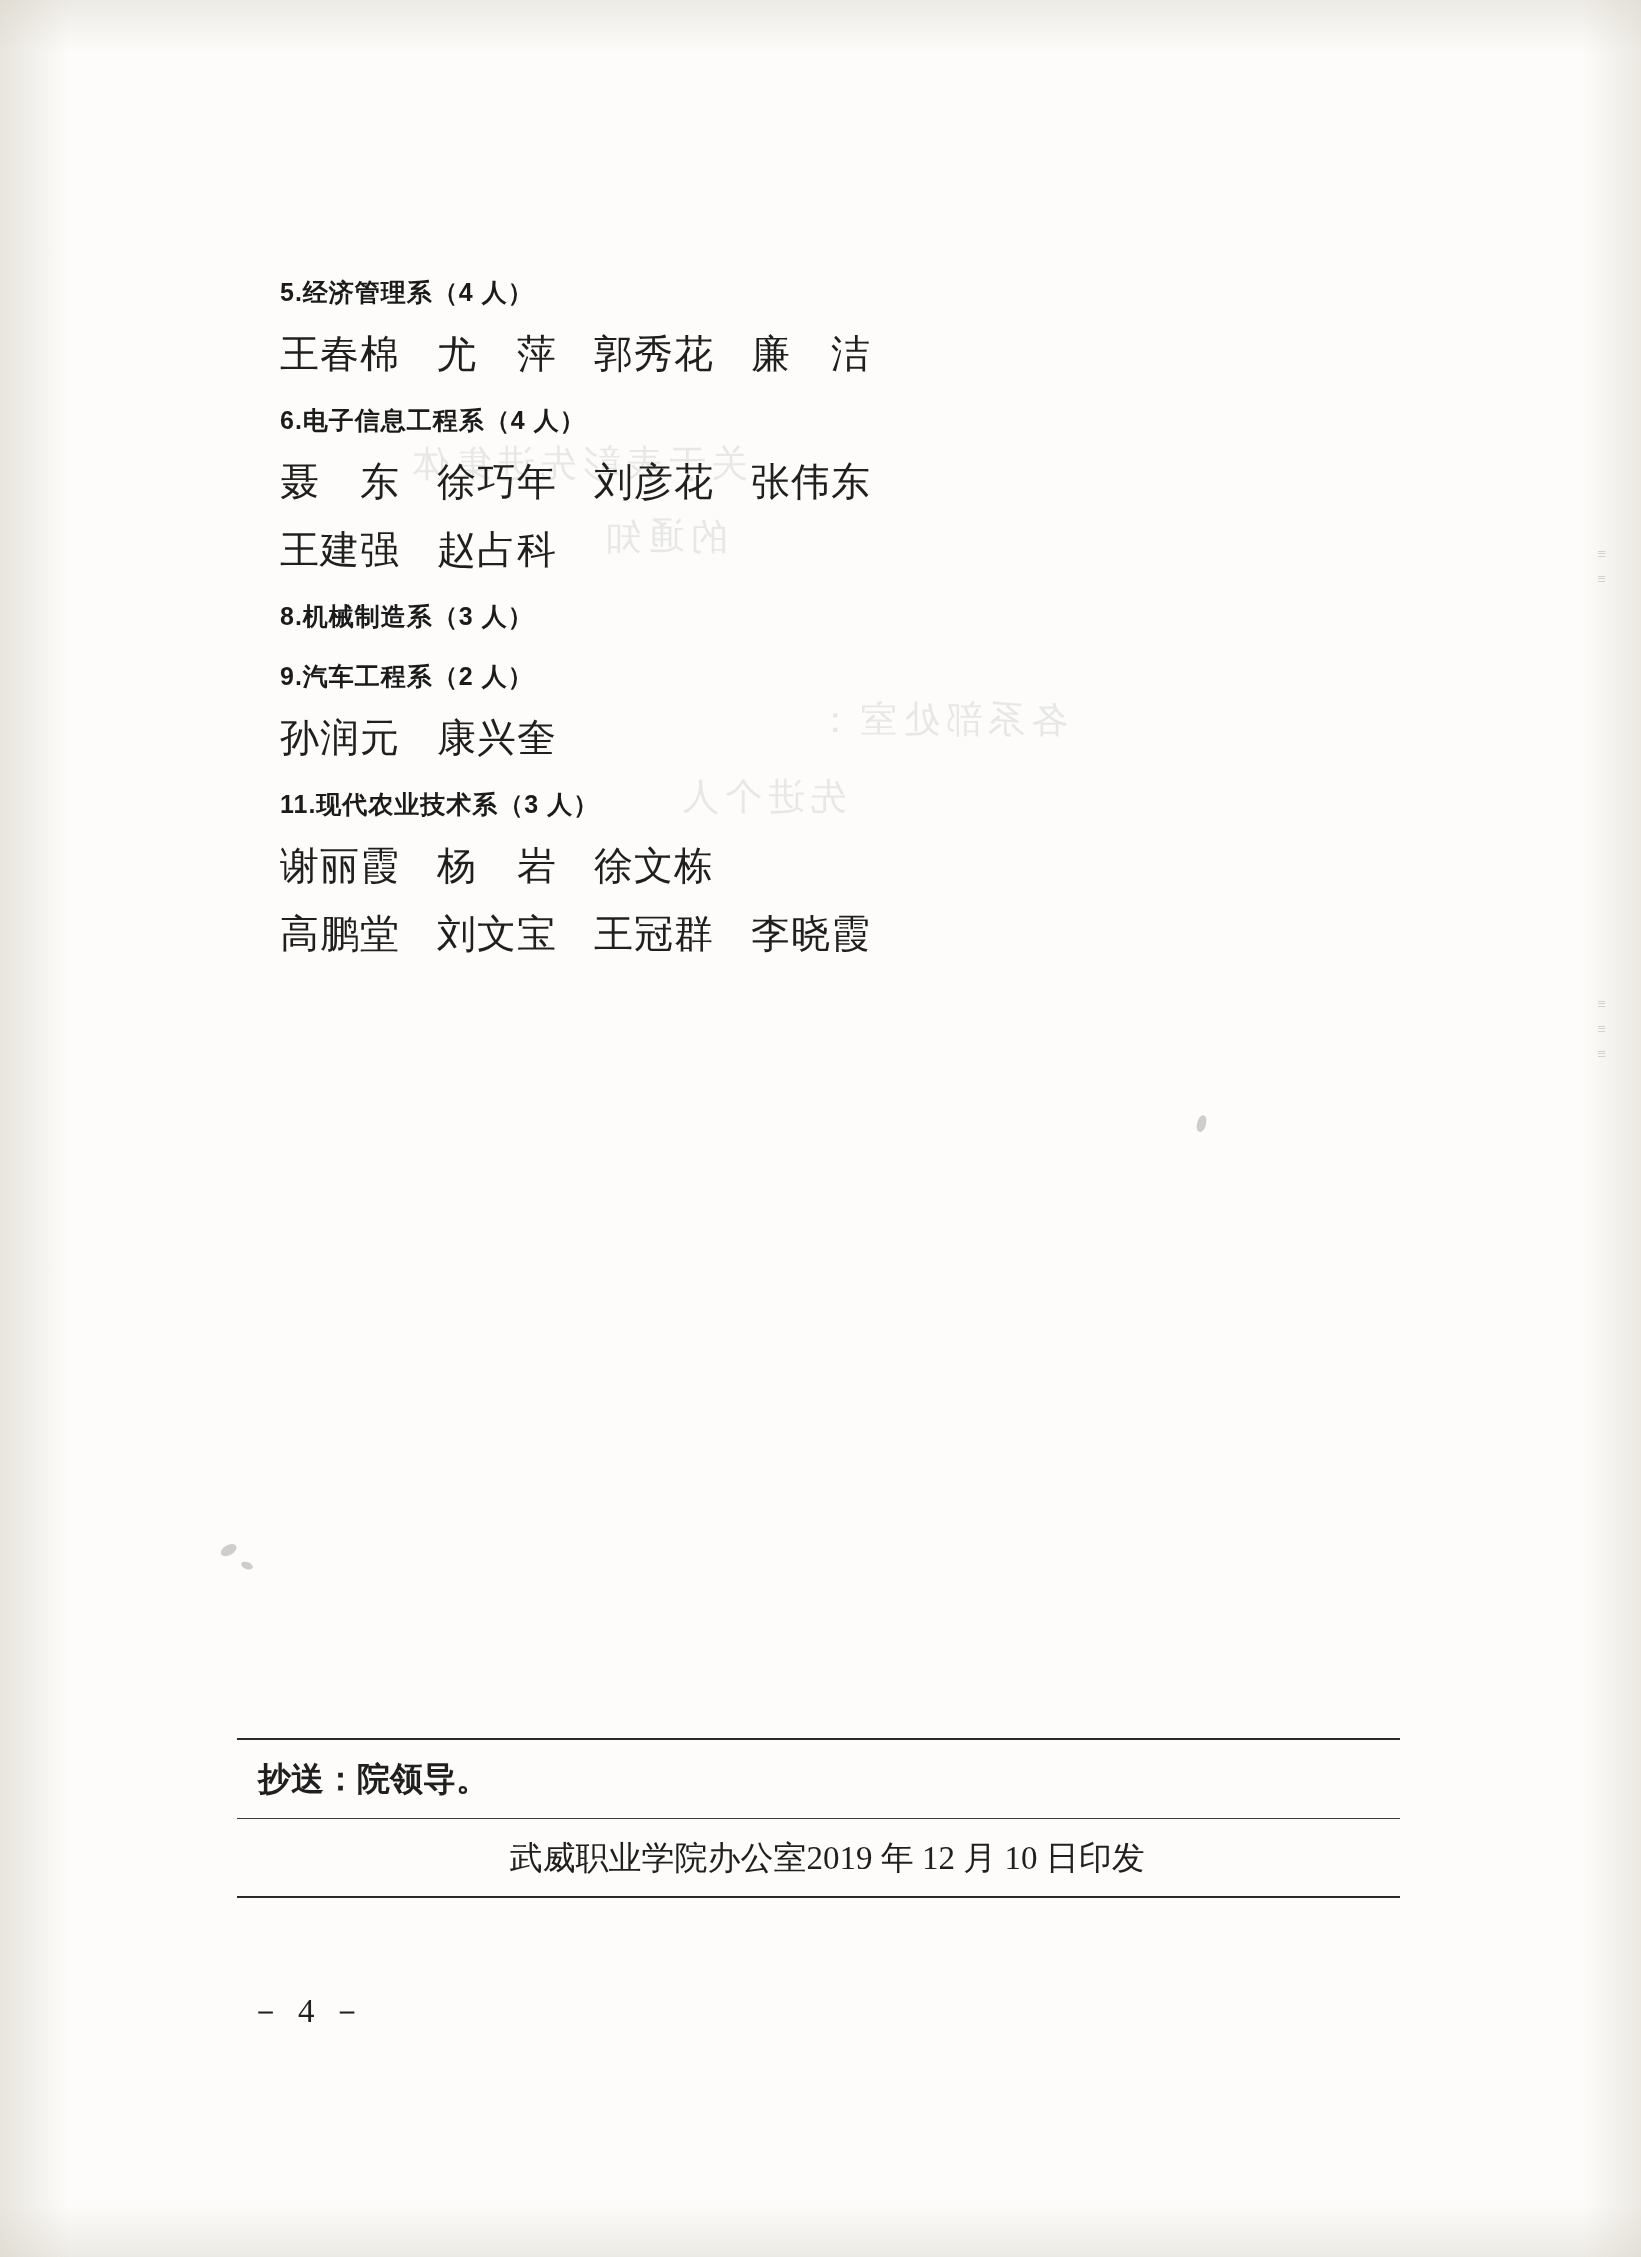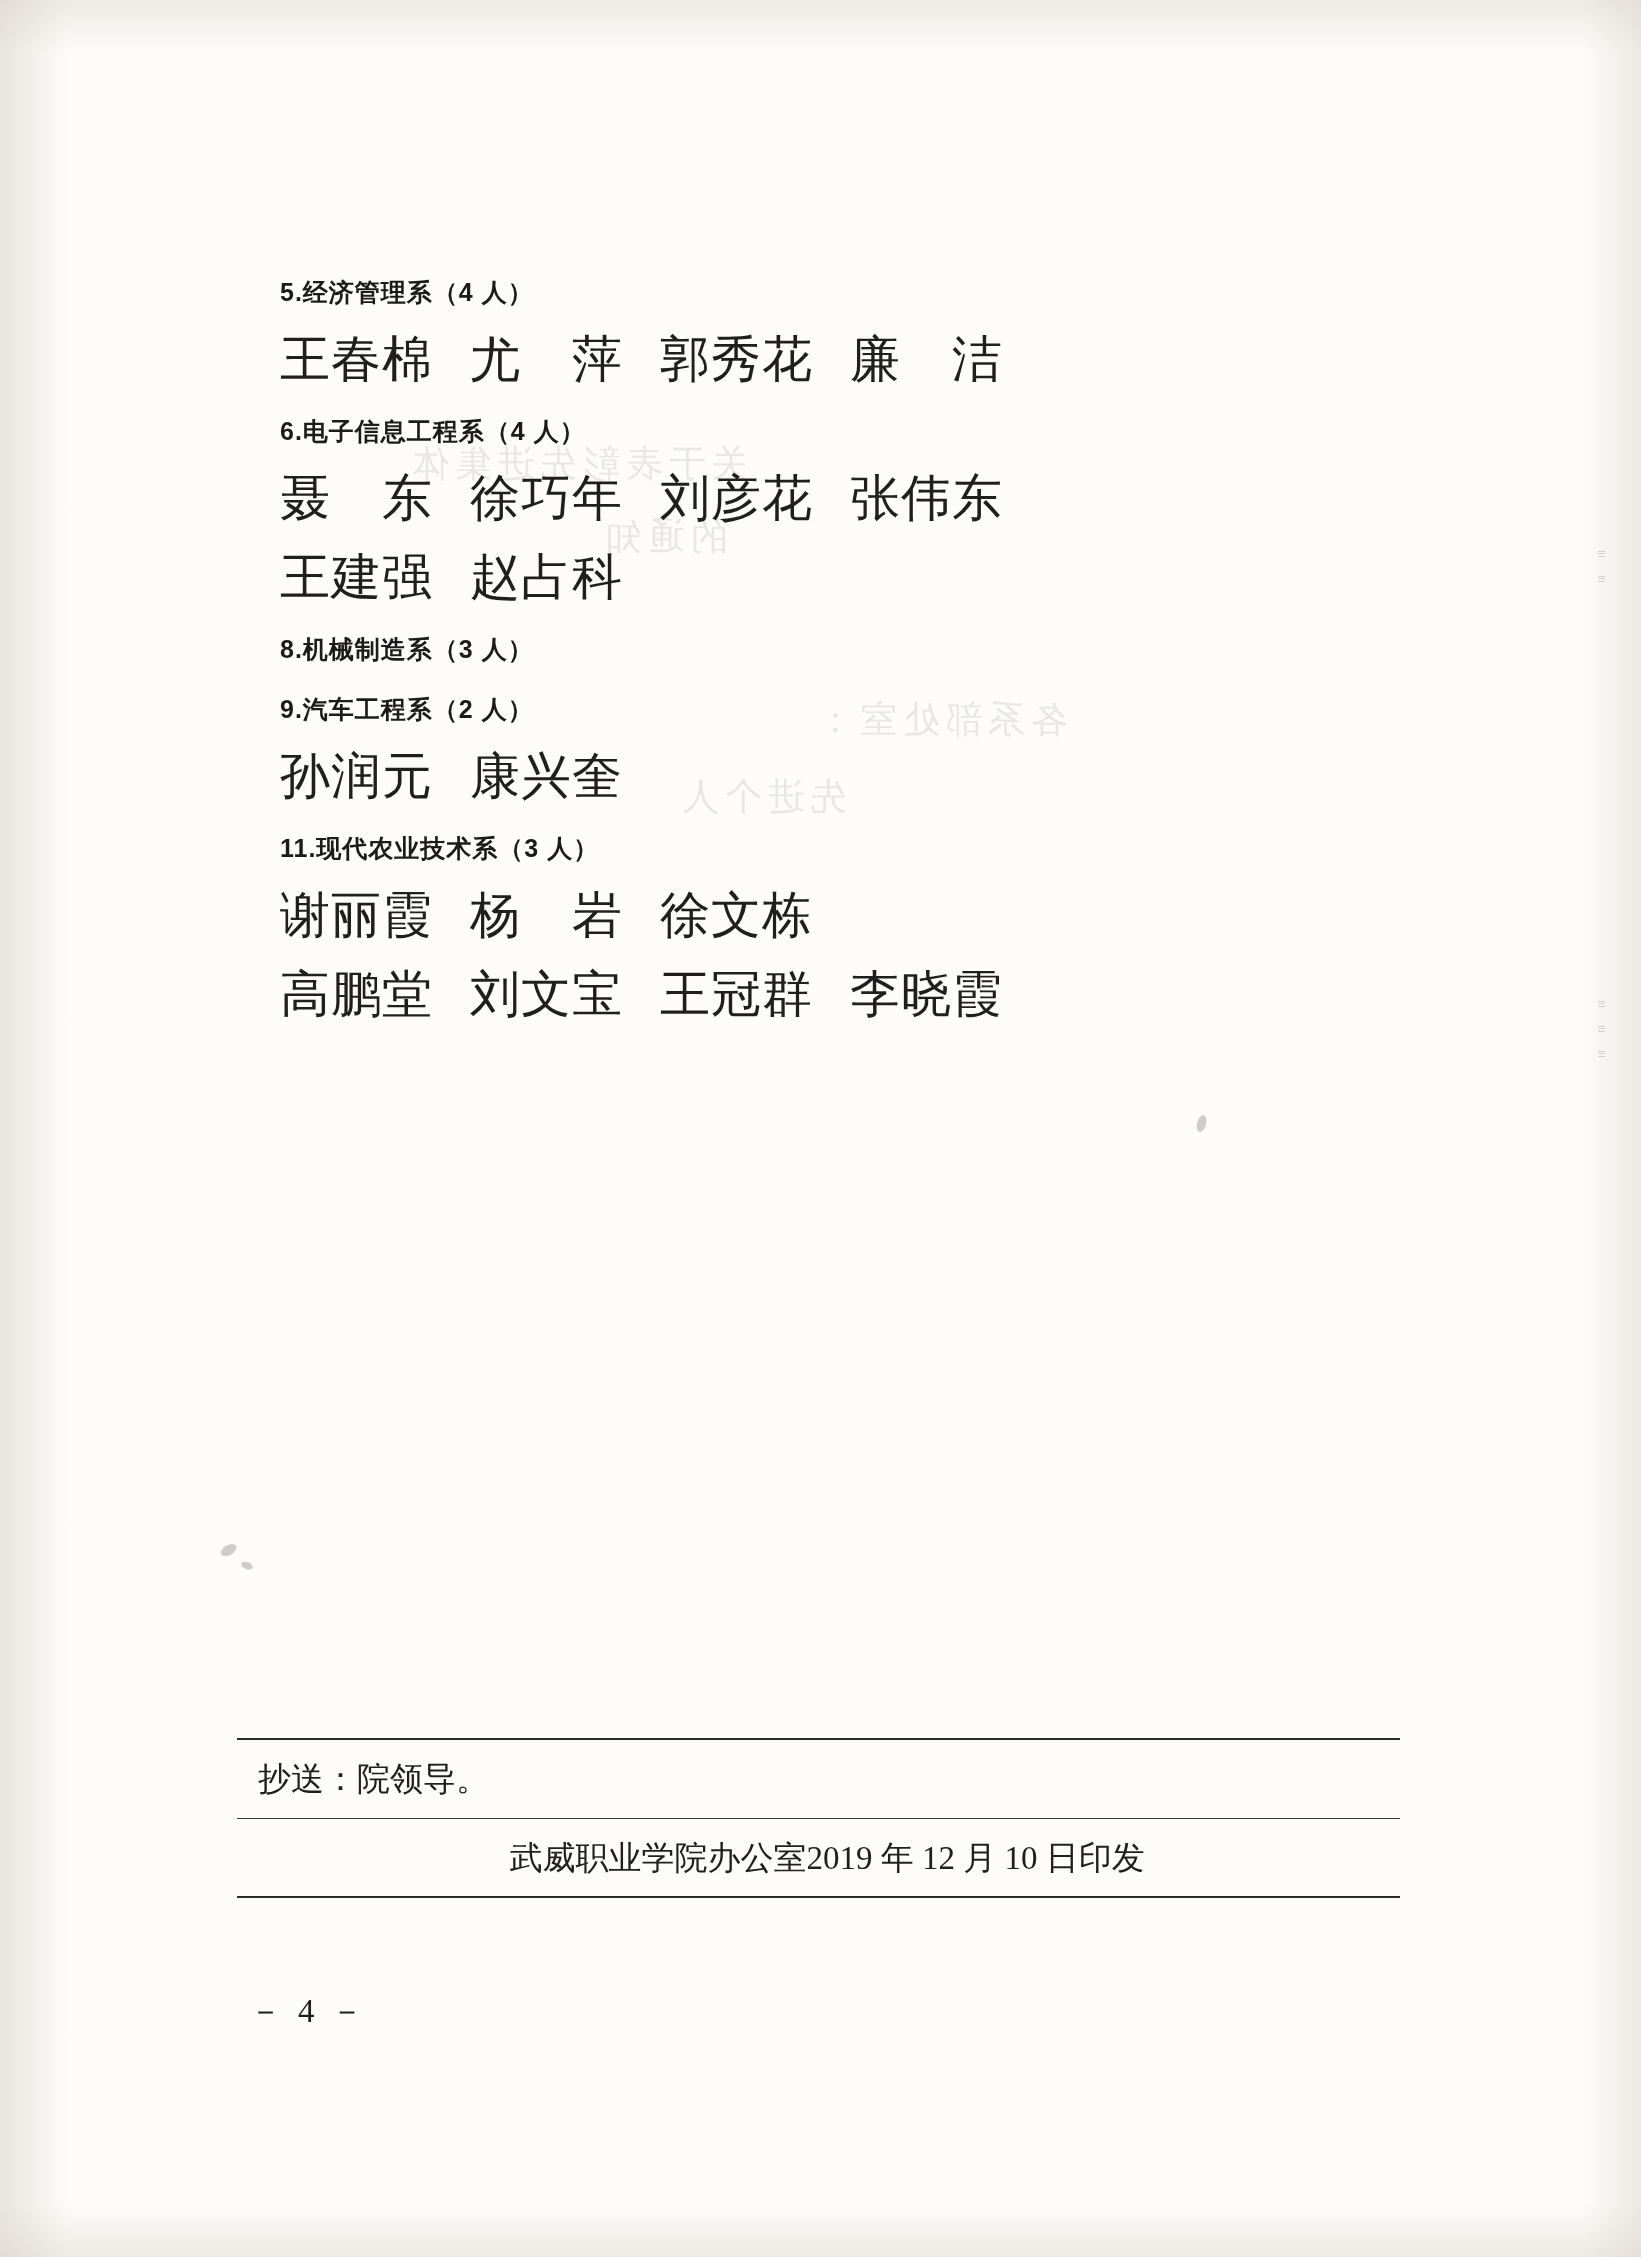--- a/index.html
+++ b/index.html
@@ -41,21 +41,21 @@
     font-size: 25px;
     line-height: 1.0;
     color: #1b1b1b;
     letter-spacing: 1px;
     margin-top: 35px;
     margin-bottom: 0;
     white-space: pre;
   }
   .sec-title:first-child { margin-top: 0; }
   .names {
-    font-size: 50px;
+    font-size: 39px;
     line-height: 1.0;
     color: #1f1f1f;
     margin-top: 29px;
     letter-spacing: 1px;
     white-space: pre;
   }
   .names .nm {
     display: inline-block;
     margin-right: 37px;
   }
@@ -76,21 +76,21 @@
   .rule.thin { height: 1px; background: #3a3a3a; }
   .footer-row {
     display: flex;
     align-items: baseline;
     justify-content: center;
     font-size: 33px;
     color: #1f1f1f;
     padding: 17.4px 3.9px 15.4px 21px;
     white-space: pre;
   }
-  .footer-row.single { justify-content: flex-start; }
+  .footer-row.single { justify-content: flex-start; font-weight: bold; }
   .page-number {
     position: absolute;
     left: 249px;
     top: 1989px;
     font-size: 33px;
     color: #1f1f1f;
     letter-spacing: 3.9px;
     white-space: pre;
   }
   

